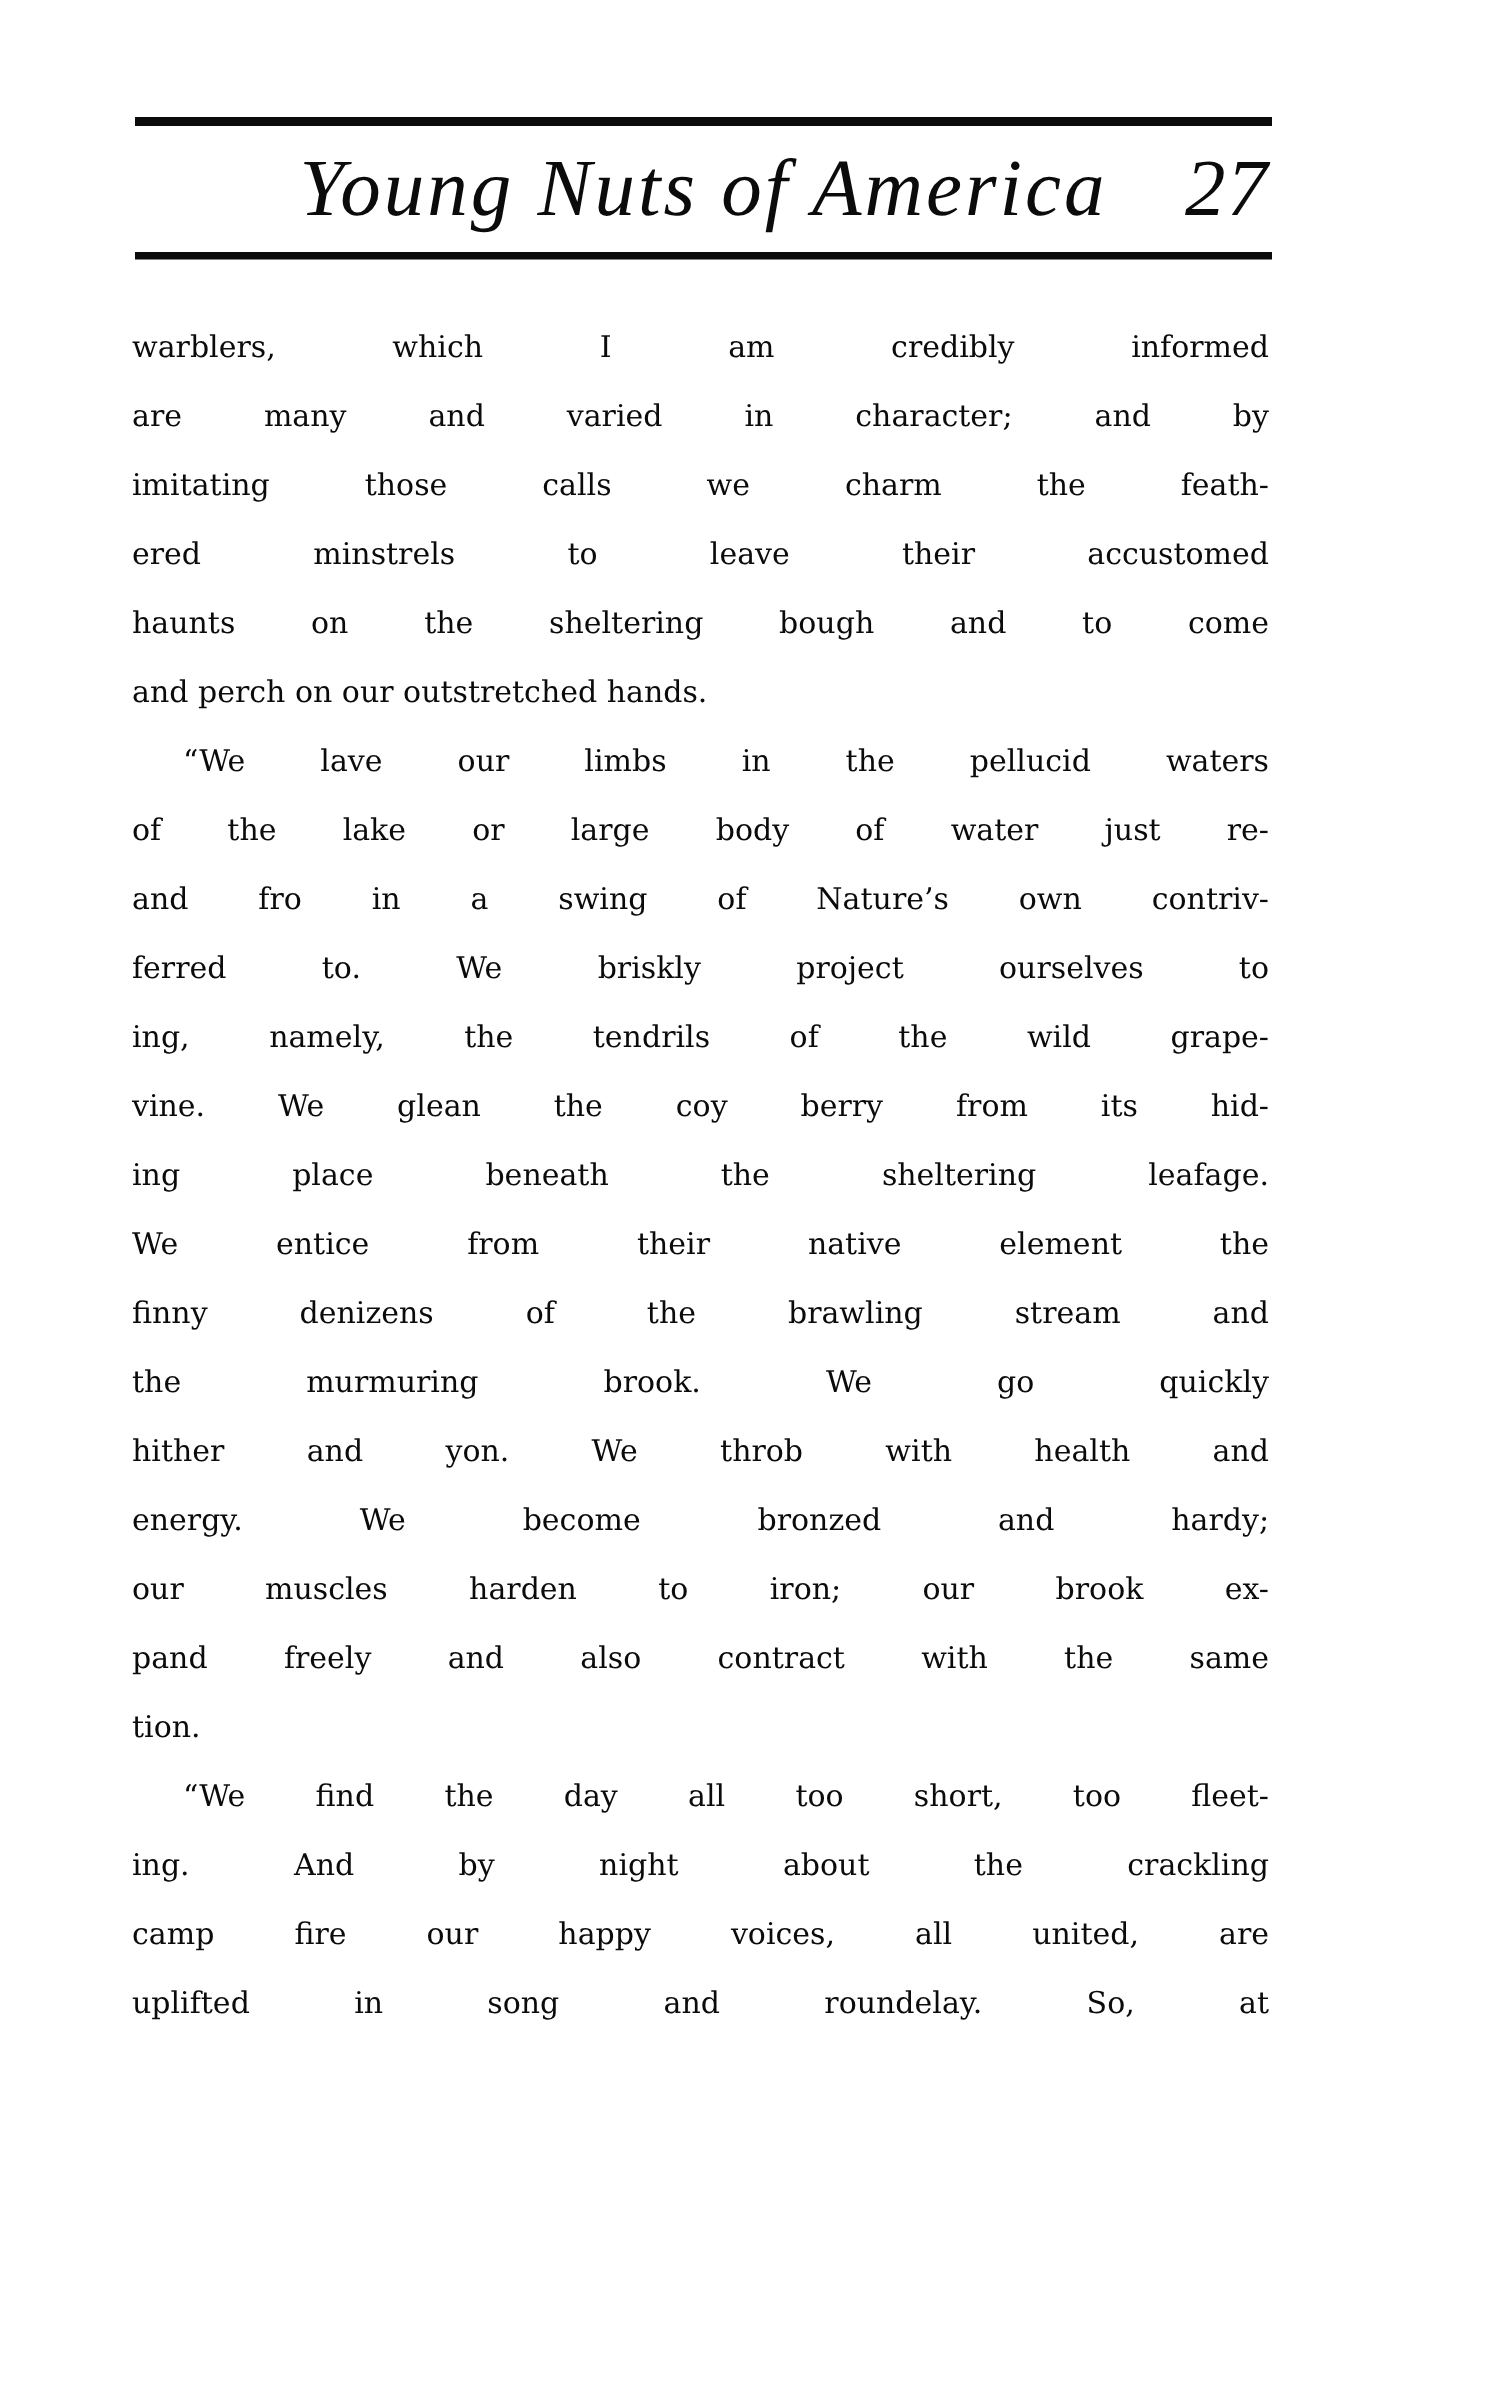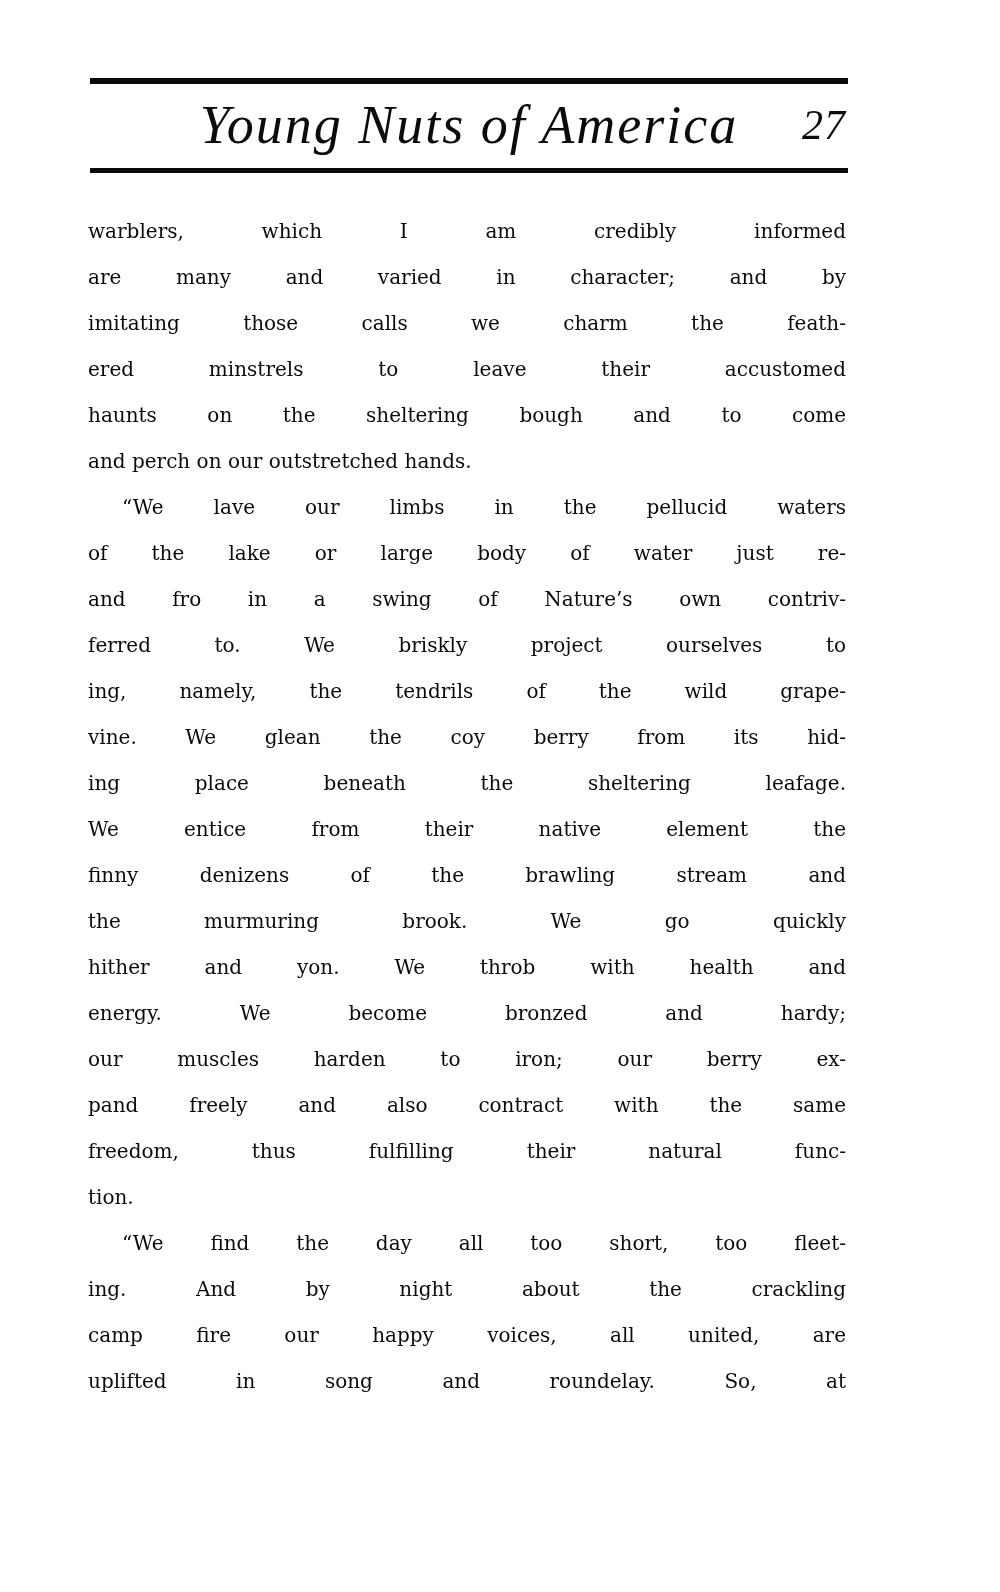--- a/index.html
+++ b/index.html
@@ -46,21 +46,21 @@
     white-space: nowrap;
   }
   .header-page {
     position: absolute;
     right: 2px;
     top: 0;
     height: 84px;
     line-height: 82px;
     font-family: "Liberation Serif", "DejaVu Serif", serif;
     font-style: italic;
-    font-size: 42px;
+    font-size: 54px;
     letter-spacing: 1px;
   }
   
   .text-block {
     position: absolute;
     left: 70px;
     top: 208px;
     width: 758px;
   }
   .para {
@@ -113,23 +113,22 @@
       <div class="ln">and fro in a swing of Nature’s own contriv-</div>
       <div class="ln">ferred to.  We briskly project ourselves to</div>
       <div class="ln">ing, namely, the tendrils of the wild grape-</div>
       <div class="ln">vine.  We glean the coy berry from its hid-</div>
       <div class="ln">ing place beneath the sheltering leafage.</div>
       <div class="ln">We entice from their native element the</div>
       <div class="ln">finny denizens of the brawling stream and</div>
       <div class="ln">the murmuring brook.  We go quickly</div>
       <div class="ln">hither and yon.  We throb with health and</div>
       <div class="ln">energy.  We become bronzed and hardy;</div>
-      <div class="ln">our muscles harden to iron; our berry ex-</div>
+      <div class="ln">our muscles harden to iron; our brook ex-</div>
       <div class="ln">pand freely and also contract with the same</div>
-      <div class="ln">freedom, thus fulfilling their natural func-</div>
       <div class="ln last">tion.</div>
     </div>
 
     <div class="para">
       <div class="ln ind">“We find the day all too short, too fleet-</div>
       <div class="ln">ing.  And by night about the crackling</div>
       <div class="ln">camp fire our happy voices, all united, are</div>
       <div class="ln">uplifted in song and roundelay.  So, at</div>
     </div>
 

